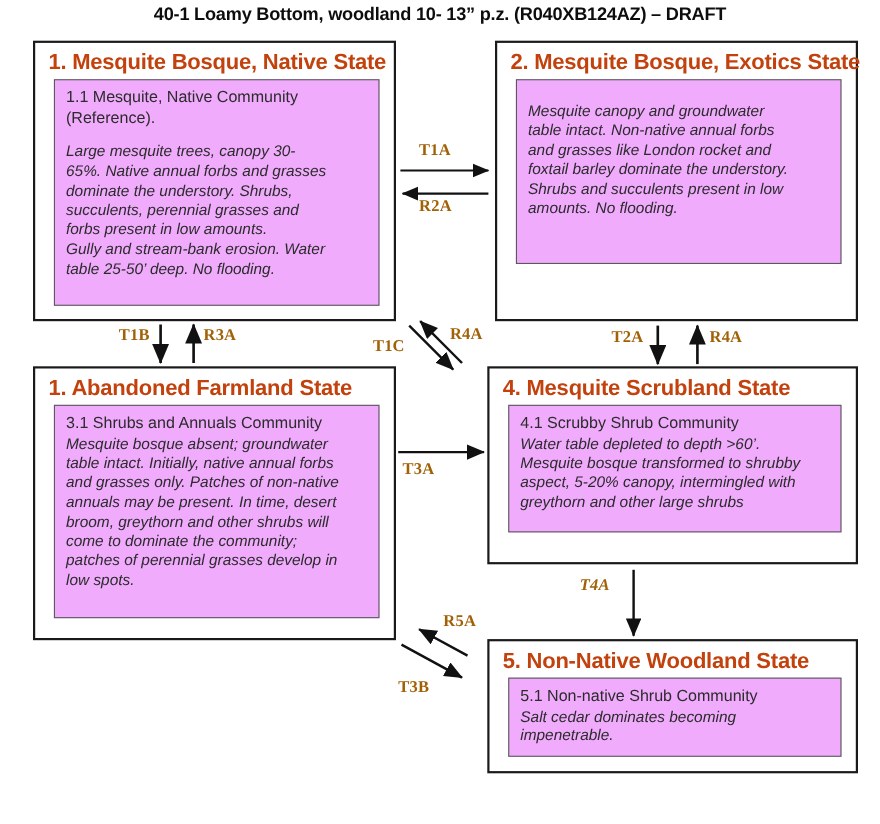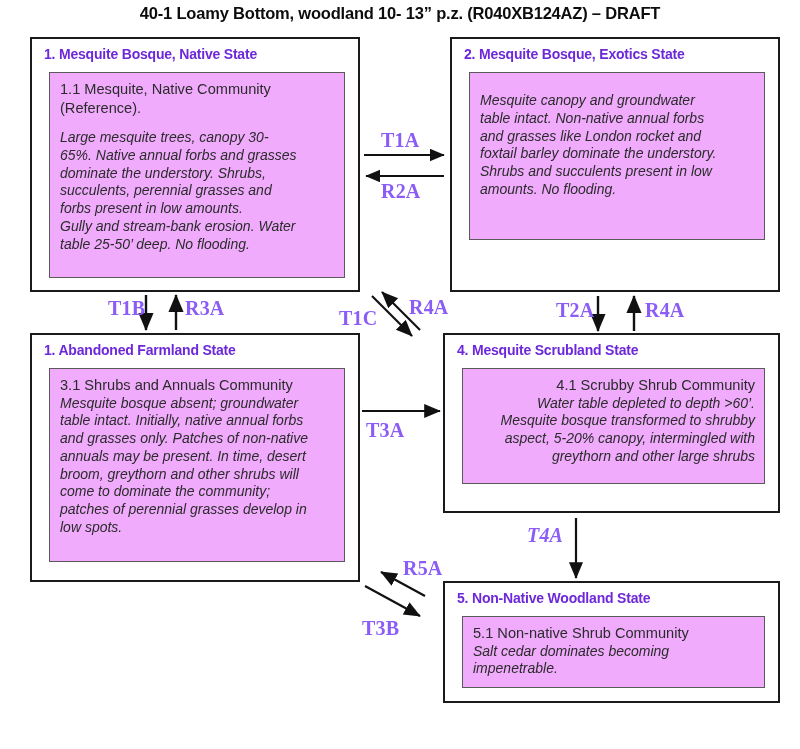--- a/index.html
+++ b/index.html
@@ -43,24 +43,24 @@
     position: absolute;
     box-sizing: border-box;
     border: 2.5px solid #1a1a1a;
     background: #ffffff;
   }
   .state-title {
     position: absolute;
     left: 12px;
     top: 7px;
     font-family: "Liberation Sans", sans-serif;
-    font-size: 14px;
+    font-size: 20px;
     font-weight: 700;
     letter-spacing: -0.2px;
-    color: #6d28d9;
+    color: #c2410c;
     white-space: nowrap;
   }
   .community-box {
     position: absolute;
     box-sizing: border-box;
     border: 1.4px solid #5a5a5a;
     background: #f0abfc;
     padding: 7px 9px 8px 10px;
   }
   .community-heading {
@@ -90,23 +90,23 @@
     left: 0; top: 0;
     width: 800px;
     height: 749px;
     pointer-events: none;
   }
 
   
   .transition-label {
     position: absolute;
     font-family: "Liberation Serif", serif;
-    font-size: 20px;
+    font-size: 15px;
     font-weight: 700;
-    color: #8b5cf6;
+    color: #a16207;
     letter-spacing: 0.2px;
     white-space: nowrap;
   }
 </style>
 </head>
 <body>
 
 <div id="diagram-root">
 
   <div class="diagram-title">40-1 Loamy Bottom, woodland 10- 13” p.z. (R040XB124AZ) – DRAFT</div>
@@ -150,21 +150,21 @@
 annuals  may be present. In time, desert
 broom, greythorn  and other shrubs will
 come to dominate the community;
 patches of perennial grasses develop in
 low spots.</p>
     </div>
   </div>
 
   <div class="state-box" style="left:443px; top:333px; width:337px; height:180px;">
     <div class="state-title">4. Mesquite Scrubland State</div>
-    <div class="community-box" style="left:17px; top:33px; width:303px; height:116px;text-align:right;">
+    <div class="community-box" style="left:17px; top:33px; width:303px; height:116px;">
       <p class="community-heading">4.1  Scrubby  Shrub  Community</p>
       <p class="community-body">Water table depleted to depth &gt;60’.
 Mesquite bosque transformed to shrubby
 aspect, 5-20% canopy,  intermingled with
 greythorn  and other large shrubs</p>
     </div>
   </div>
 
   <div class="state-box" style="left:443px; top:581px; width:337px; height:122px;">
     <div class="state-title">5.  Non-Native Woodland State</div>

